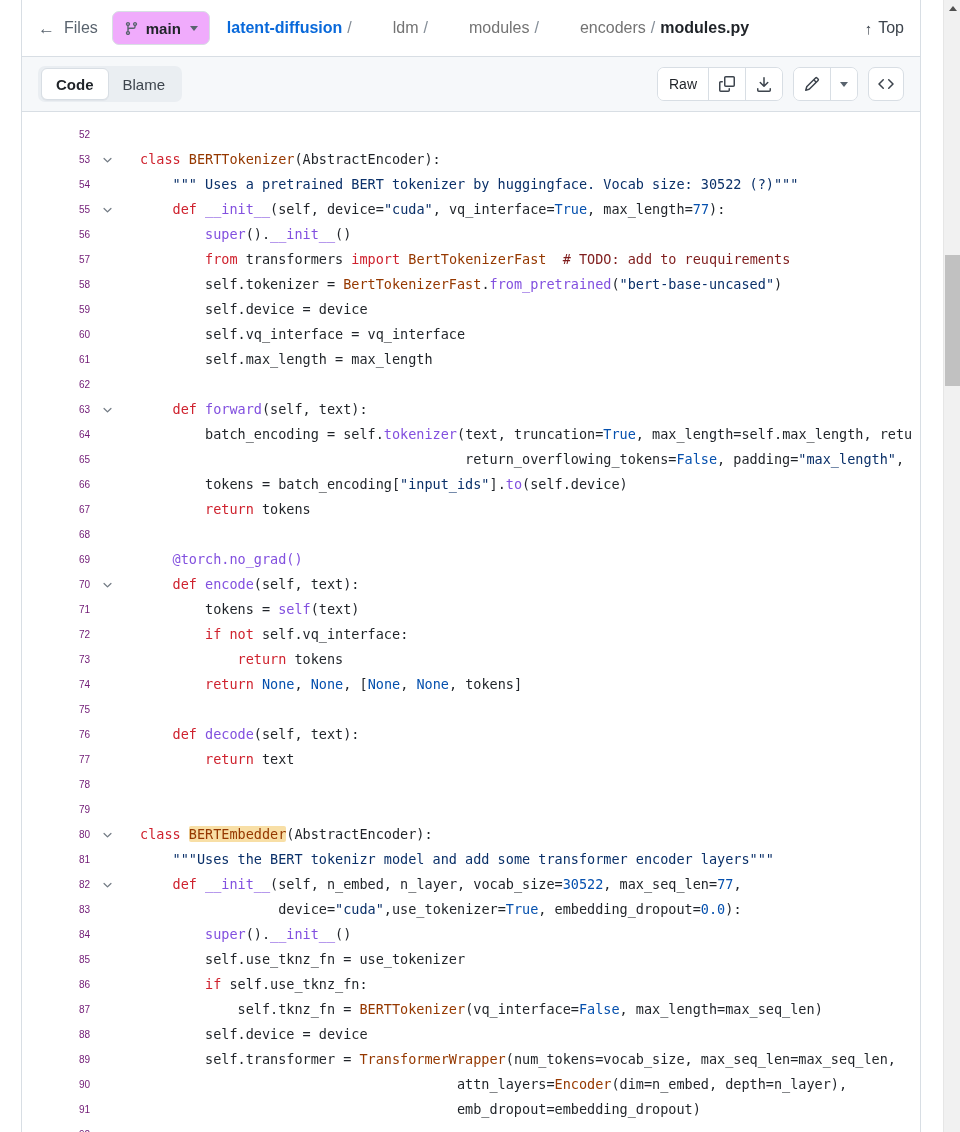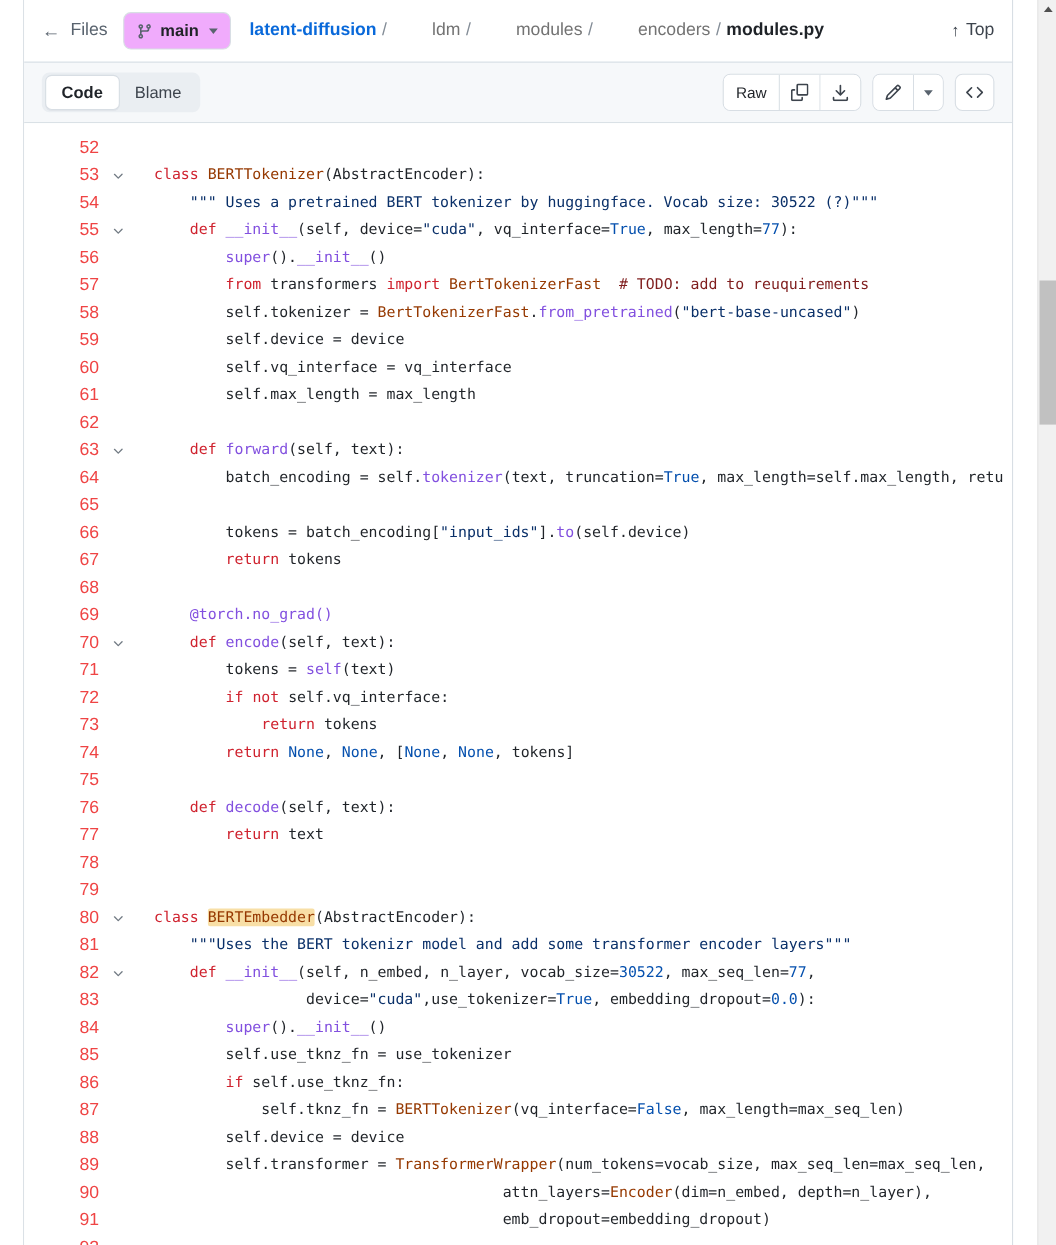--- a/index.html
+++ b/index.html
@@ -221,23 +221,23 @@
     height: 25px;
     display: flex;
     align-items: center;
     white-space: pre;
   }
   .ln {
     width: 72px;
     min-width: 72px;
     text-align: right;
     padding-right: 4px;
-    color: #ef4444;
+    color: #701a75;
     font-family: "Liberation Sans", sans-serif;
-    font-size: 16px;
+    font-size: 10px;
     -webkit-user-select: none;
     user-select: none;
   }
   .fold {
     width: 26px; min-width: 26px;
     display: flex; align-items: center; justify-content: center;
     color: #59636e;
     cursor: pointer;
   }
   .fold svg { opacity: 0.85; }
@@ -360,21 +360,21 @@
           <div class="code-row"><div class="ln">57</div><div class="fold"></div><div class="code-text"><span>        </span><span class="t-kw">from</span><span> transformers </span><span class="t-kw">import</span><span> </span><span class="t-cls">BertTokenizerFast</span><span>  </span><span class="t-cmt"># TODO: add to reuquirements</span></div></div>
           <div class="code-row"><div class="ln">58</div><div class="fold"></div><div class="code-text"><span>        self.tokenizer = </span><span class="t-cls">BertTokenizerFast</span><span>.</span><span class="t-fn">from_pretrained</span><span>(</span><span class="t-str">"bert-base-uncased"</span><span>)</span></div></div>
           <div class="code-row"><div class="ln">59</div><div class="fold"></div><div class="code-text"><span>        self.device = device</span></div></div>
           <div class="code-row"><div class="ln">60</div><div class="fold"></div><div class="code-text"><span>        self.vq_interface = vq_interface</span></div></div>
           <div class="code-row"><div class="ln">61</div><div class="fold"></div><div class="code-text"><span>        self.max_length = max_length</span></div></div>
           <div class="code-row"><div class="ln">62</div><div class="fold"></div><div class="code-text"></div></div>
           <div class="code-row"><div class="ln">63</div><div class="fold"><svg width="13" height="13" viewBox="0 0 16 16" fill="currentColor" aria-hidden="true">
                 <path d="M12.78 6.22a.75.75 0 0 1 0 1.06l-4.25 4.25a.75.75 0 0 1-1.06 0L3.22 7.28a.75.75 0 0 1 1.06-1.06L8 9.94l3.72-3.72a.75.75 0 0 1 1.06 0Z"></path>
               </svg></div><div class="code-text"><span>    </span><span class="t-kw">def</span><span> </span><span class="t-fn">forward</span><span>(self, text):</span></div></div>
           <div class="code-row"><div class="ln">64</div><div class="fold"></div><div class="code-text"><span>        batch_encoding = self.</span><span class="t-fn">tokenizer</span><span>(text, truncation=</span><span class="t-num">True</span><span>, max_length=self.max_length, retu</span></div></div>
-          <div class="code-row"><div class="ln">65</div><div class="fold"></div></div>
+          <div class="code-row"><div class="ln">65</div><div class="fold"></div><div class="code-text"><span>                                        return_overflowing_tokens=</span><span class="t-num">False</span><span>, padding=</span><span class="t-str">"max_length"</span><span>,</span></div></div>
           <div class="code-row"><div class="ln">66</div><div class="fold"></div><div class="code-text"><span>        tokens = batch_encoding[</span><span class="t-str">"input_ids"</span><span>].</span><span class="t-fn">to</span><span>(self.device)</span></div></div>
           <div class="code-row"><div class="ln">67</div><div class="fold"></div><div class="code-text"><span>        </span><span class="t-kw">return</span><span> tokens</span></div></div>
           <div class="code-row"><div class="ln">68</div><div class="fold"></div><div class="code-text"></div></div>
           <div class="code-row"><div class="ln">69</div><div class="fold"></div><div class="code-text"><span>    </span><span class="t-fn">@torch.no_grad()</span></div></div>
           <div class="code-row"><div class="ln">70</div><div class="fold"><svg width="13" height="13" viewBox="0 0 16 16" fill="currentColor" aria-hidden="true">
                 <path d="M12.78 6.22a.75.75 0 0 1 0 1.06l-4.25 4.25a.75.75 0 0 1-1.06 0L3.22 7.28a.75.75 0 0 1 1.06-1.06L8 9.94l3.72-3.72a.75.75 0 0 1 1.06 0Z"></path>
               </svg></div><div class="code-text"><span>    </span><span class="t-kw">def</span><span> </span><span class="t-fn">encode</span><span>(self, text):</span></div></div>
           <div class="code-row"><div class="ln">71</div><div class="fold"></div><div class="code-text"><span>        tokens = </span><span class="t-fn">self</span><span>(text)</span></div></div>
           <div class="code-row"><div class="ln">72</div><div class="fold"></div><div class="code-text"><span>        </span><span class="t-kw">if</span><span> </span><span class="t-kw">not</span><span> self.vq_interface:</span></div></div>
           <div class="code-row"><div class="ln">73</div><div class="fold"></div><div class="code-text"><span>            </span><span class="t-kw">return</span><span> tokens</span></div></div>

